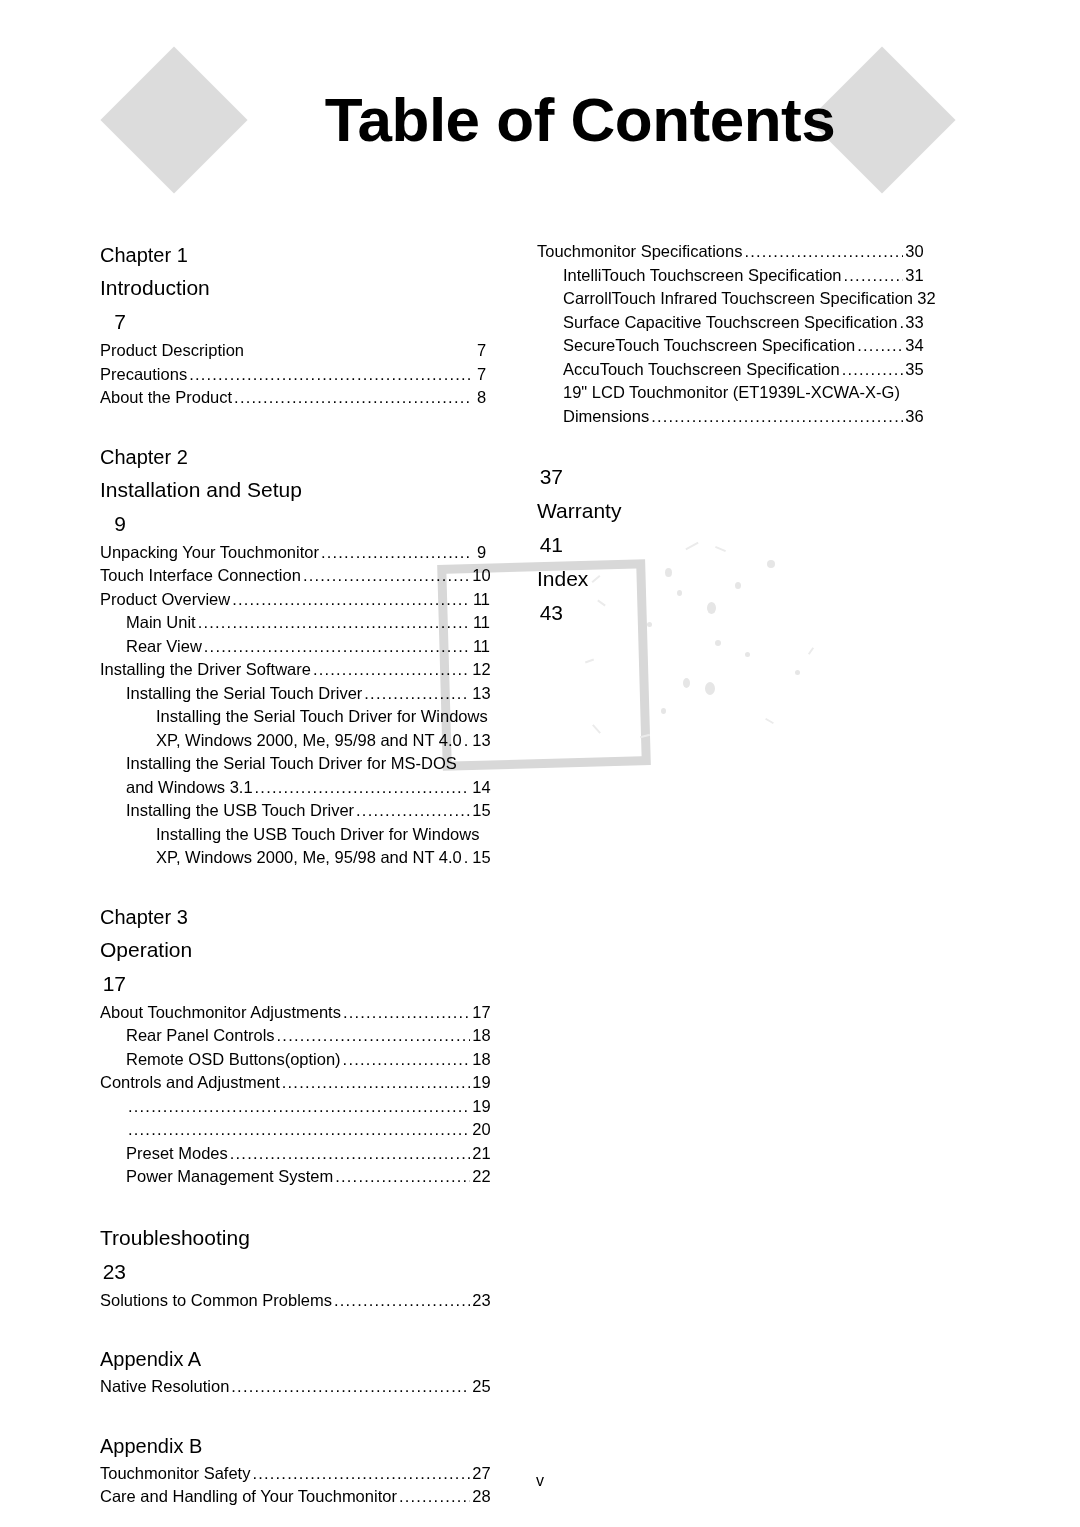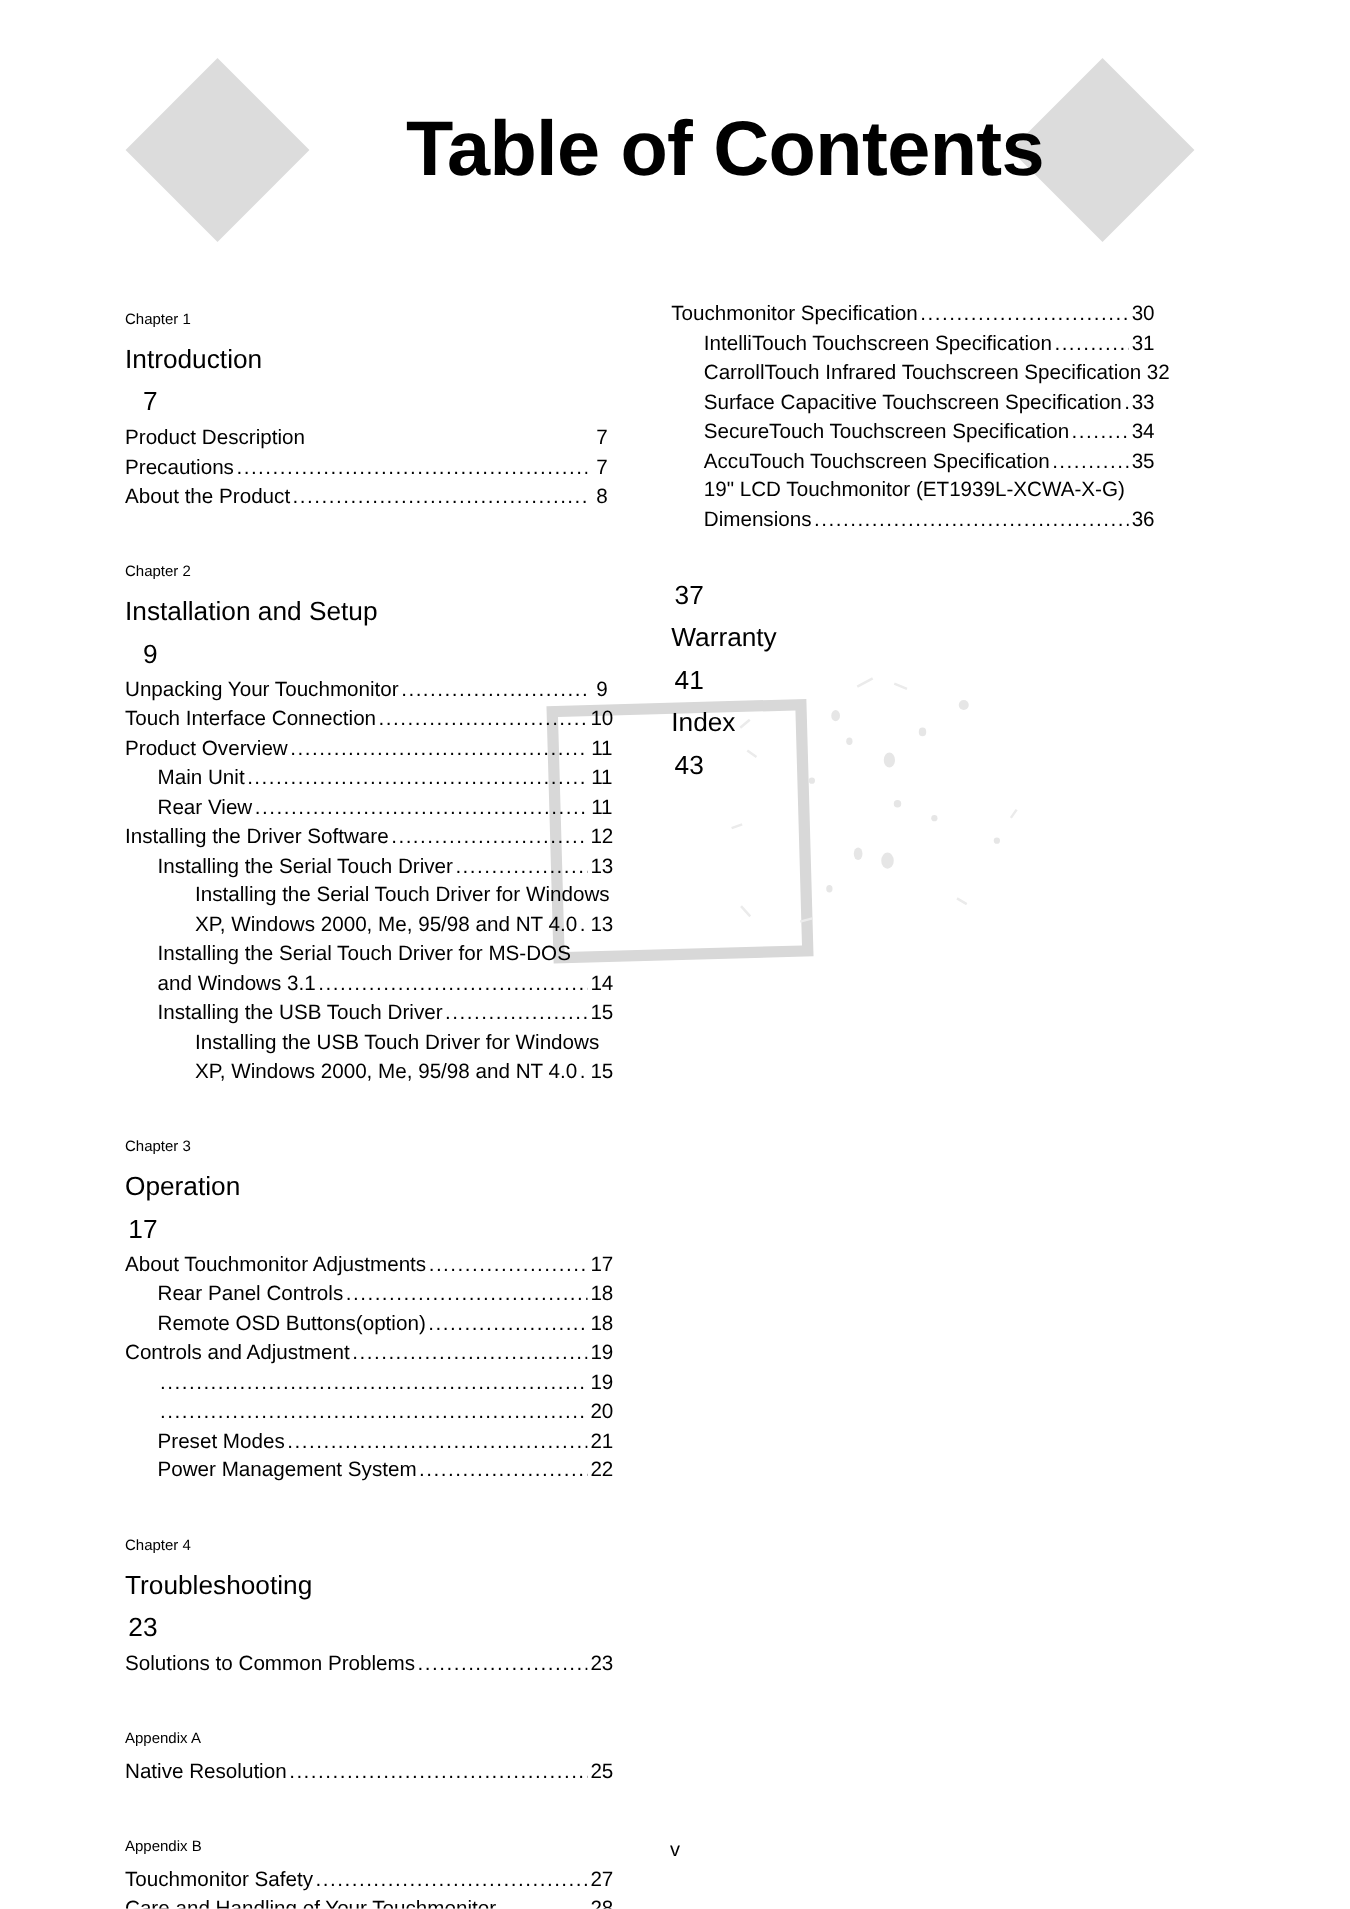--- a/index.html
+++ b/index.html
@@ -88,21 +88,21 @@
   #col-left  { left: 100px; width: 392px; }
   #col-right { left: 537px; width: 388px; }
 
   
   .group { margin-bottom: 0; }
 
   .group-gap { height: 32px; }
 
   
   .chapter-label {
-    font-size: 12px;
+    font-size: 20px;
     line-height: 31px;
     white-space: nowrap;
   }
 
   
   .heading-row {
     display: flex;
     align-items: baseline;
     font-size: 21px;
     line-height: 34px;
@@ -337,21 +337,20 @@
           <span class="e-page">21</span>
         </div>
         <div class="entry lvl1">
           <span class="e-text">Power Management System </span>
           <span class="e-dots">........................................................................................................................</span>
           <span class="e-page">22</span>
         </div>
       </div>
       <div class="group-gap"></div>
       <div class="group">
-        <div class="chapter-label">Chapter 4</div>
         <div class="heading-row">
           <span class="h-text">Troubleshooting</span>
           <span class="h-spacer"></span>
           <span class="h-page">23</span>
         </div>
         <div class="entry lvl0">
           <span class="e-text">Solutions to Common Problems </span>
           <span class="e-dots">........................................................................................................................</span>
           <span class="e-page">23</span>
         </div>
@@ -377,21 +376,21 @@
           <span class="e-text">Care and Handling of Your Touchmonitor </span>
           <span class="e-dots">........................................................................................................................</span>
           <span class="e-page">28</span>
         </div>
       </div>
     </div>
 
   <div class="column" id="col-right">
       <div class="group">
         <div class="entry lvl0">
-          <span class="e-text">Touchmonitor Specification </span>
+          <span class="e-text">Touchmonitor Specifications </span>
           <span class="e-dots">........................................................................................................................</span>
           <span class="e-page">30</span>
         </div>
         <div class="entry lvl1">
           <span class="e-text">IntelliTouch Touchscreen Specification</span>
           <span class="e-dots">........................................................................................................................</span>
           <span class="e-page">31</span>
         </div>
         <div class="entry lvl1 nodots">
           <span class="e-text">CarrollTouch Infrared Touchscreen Specification </span>

